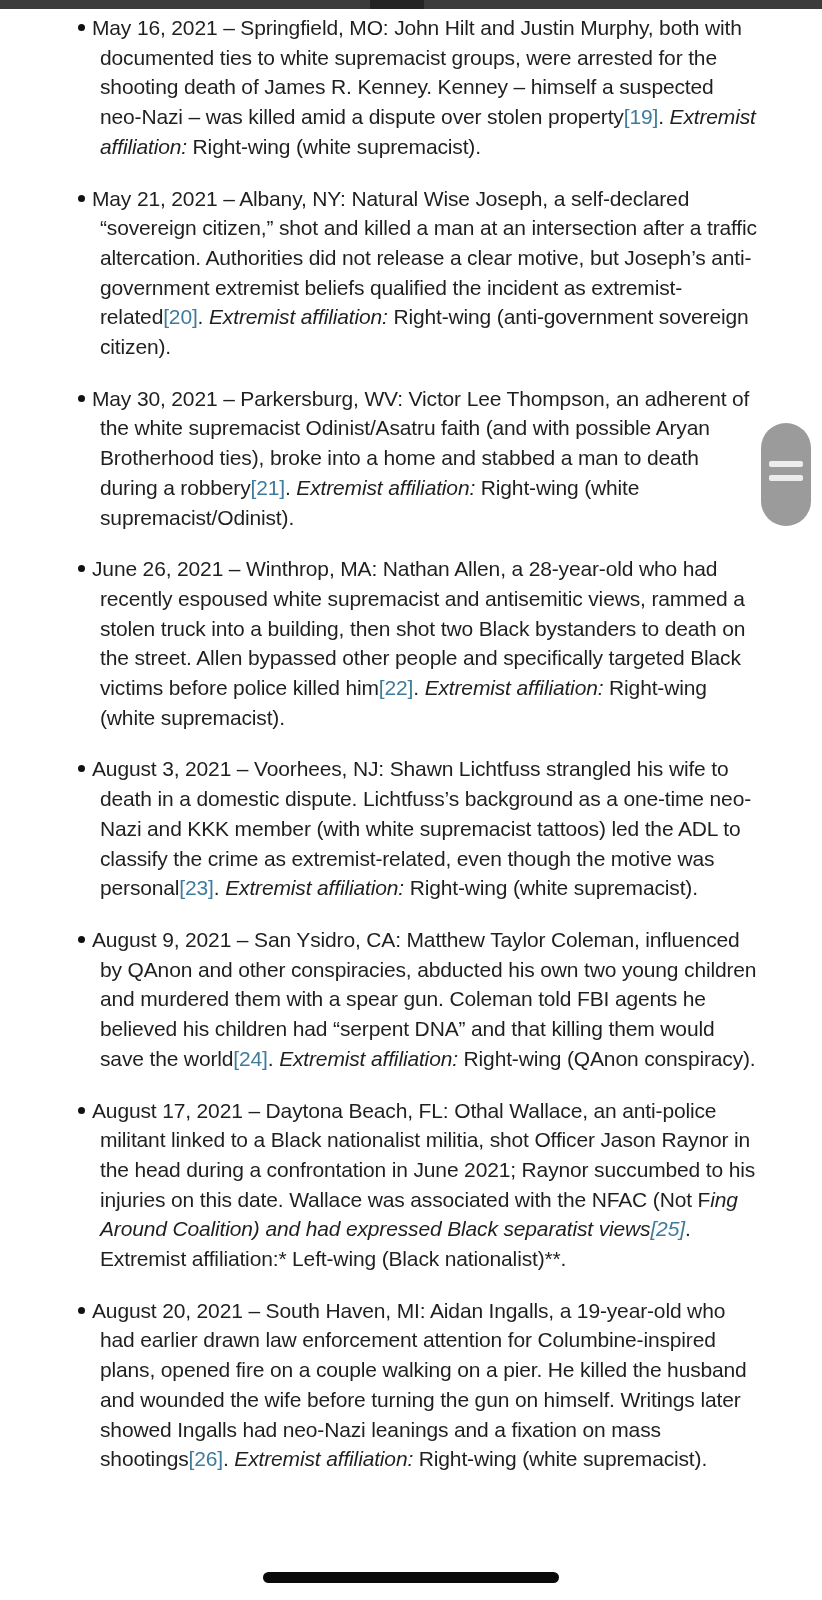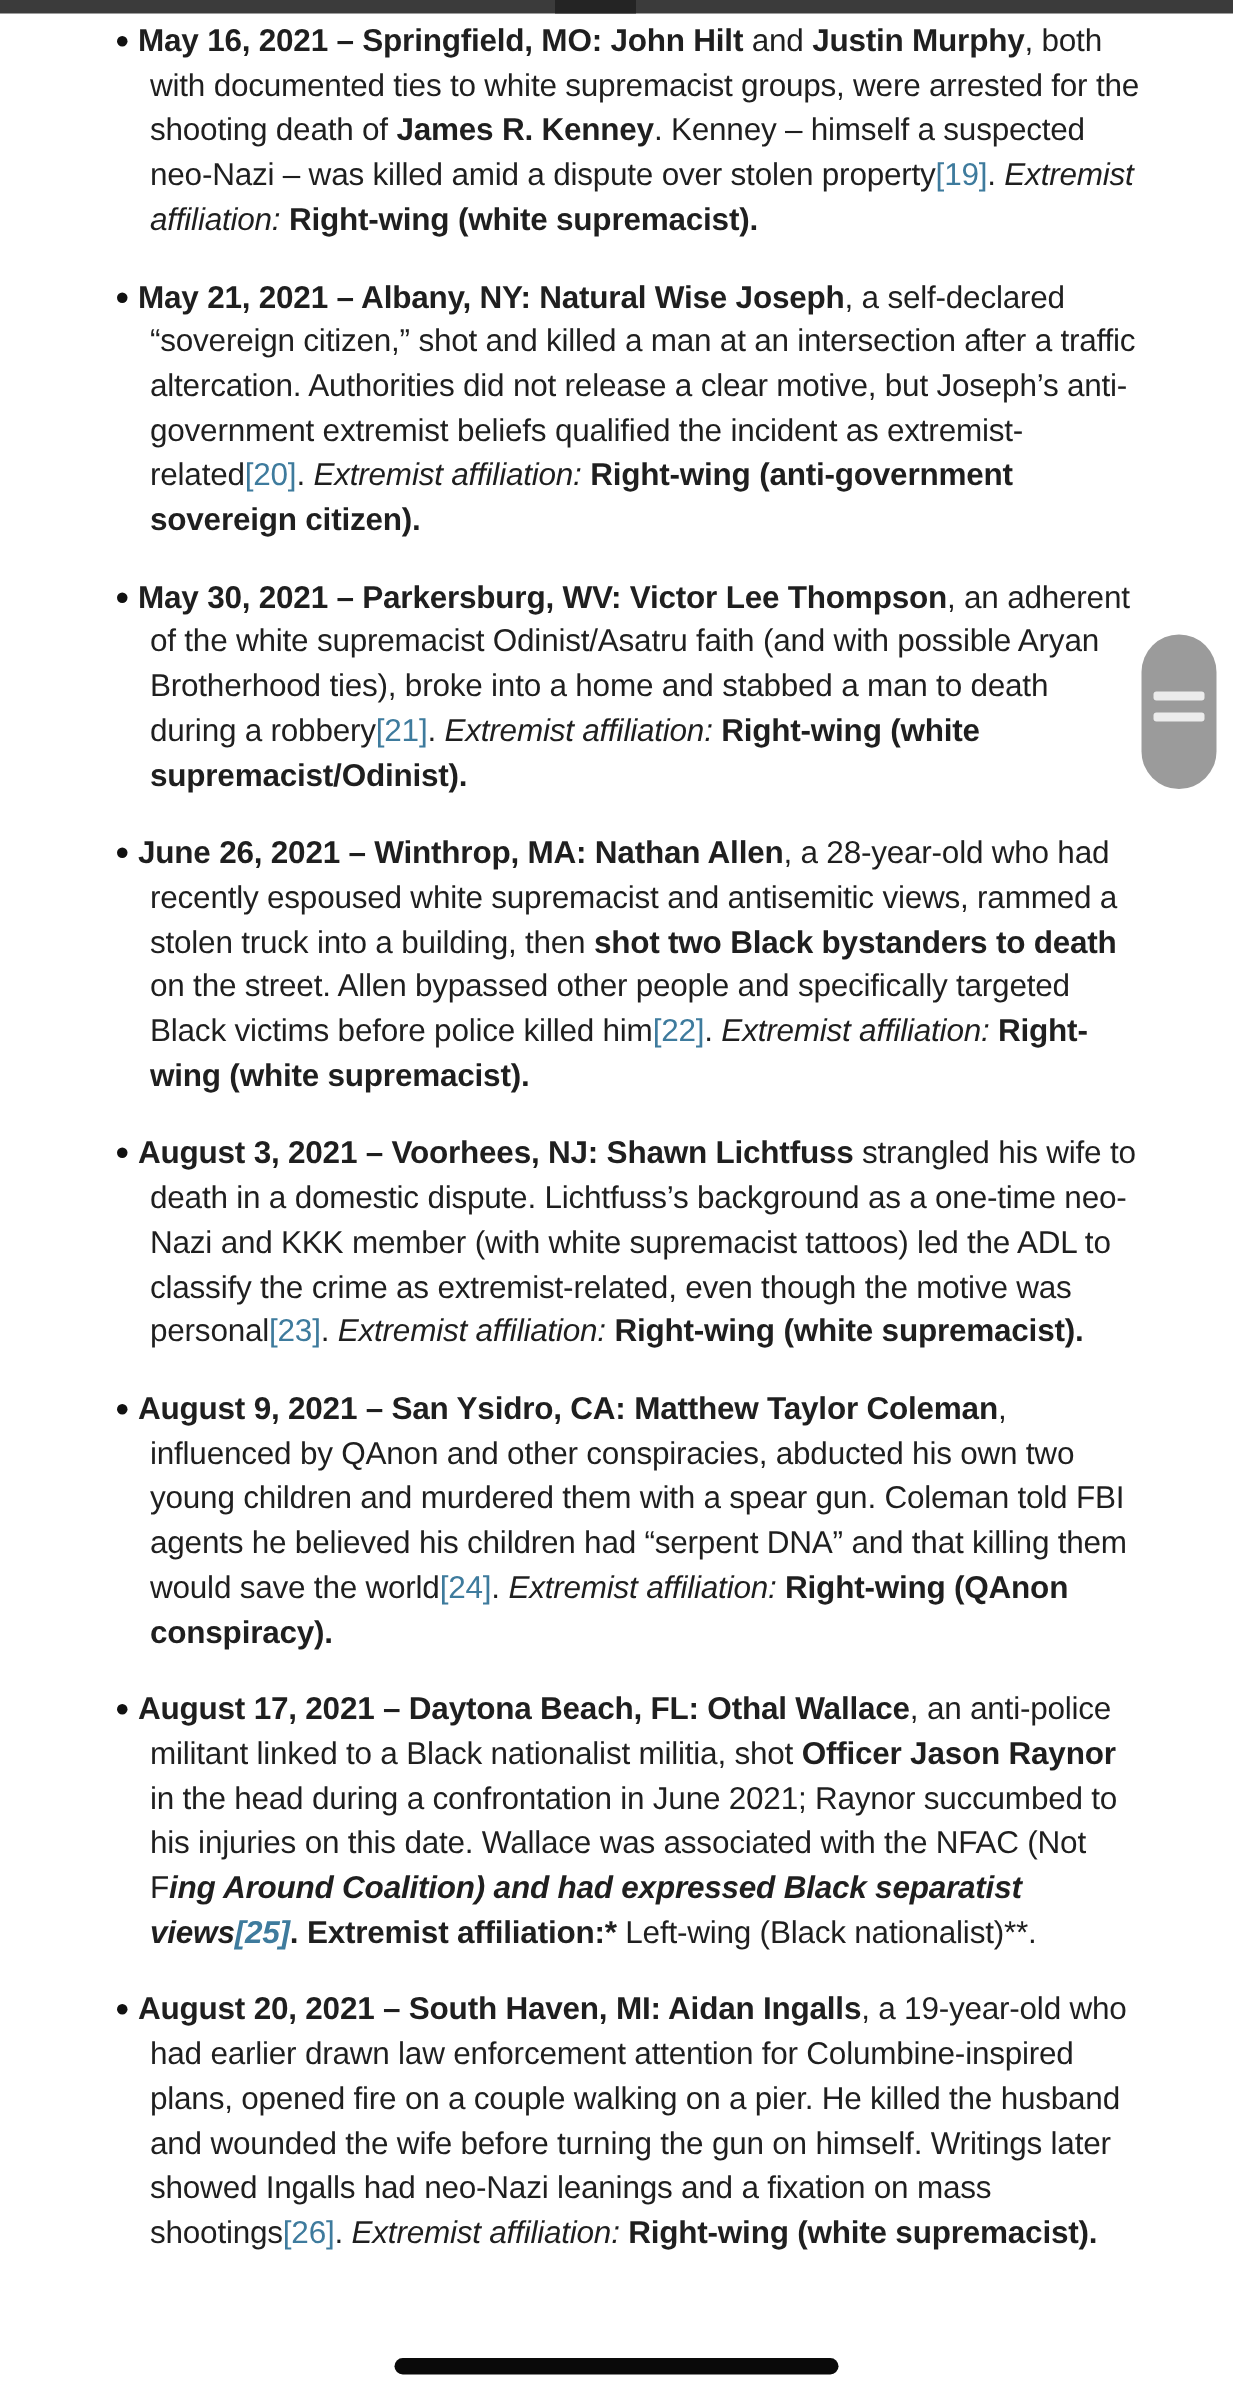--- a/index.html
+++ b/index.html
@@ -20,21 +20,21 @@
     list-style:none;margin:0;padding:13px 62px 0 100px;
     font-size:21px;line-height:29.7px;letter-spacing:-0.15px;
   }
   ul.incident-list li{
     position:relative;text-indent:-8px;margin:0 0 22px 0;
   }
   ul.incident-list li::before{
     content:"";position:absolute;left:-22px;top:11px;width:7px;height:7px;
     border-radius:50%;background:#111;
   }
-  .b{font-weight:bold;}
+  .b{font-weight:normal;}
   .i{font-style:italic;}
   a.lnk{color:var(--link,#3e7b9d);text-decoration:none;cursor:pointer;}
   .handle{
     position:absolute;left:761px;top:423px;width:50px;height:103px;
     border-radius:25px;background:var(--handle,#9b9b9b);z-index:10;cursor:grab;
   }
   .handle .hline{
     position:absolute;left:8px;width:34px;height:6px;border-radius:2px;
     background:var(--handle-lines,#ececec);
   }

